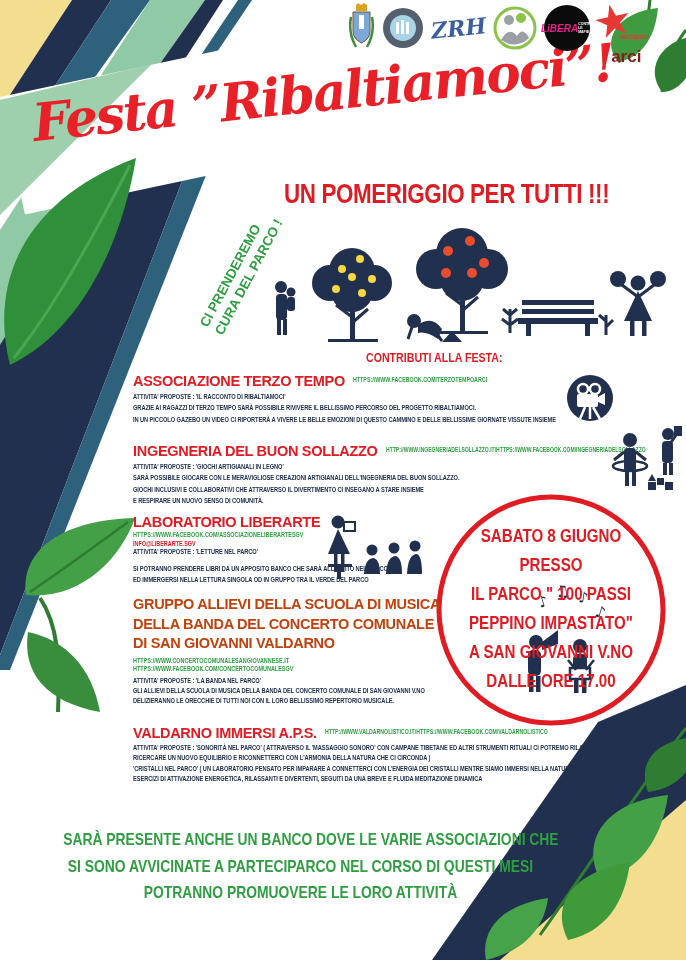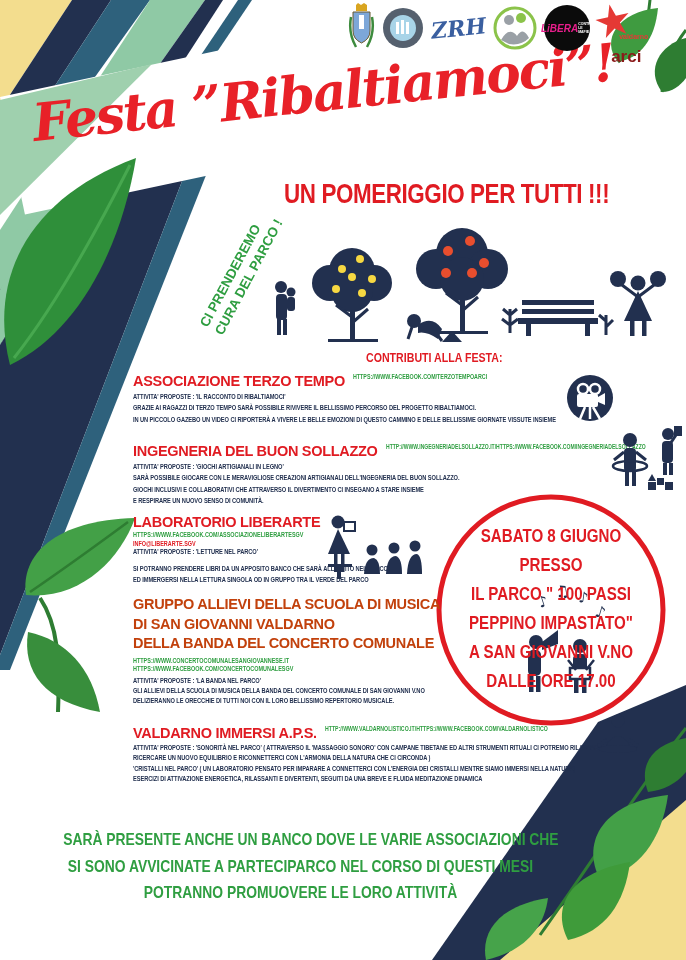--- a/index.html
+++ b/index.html
@@ -5,21 +5,21 @@
   html,body{margin:0;padding:0;background:#888;}
   #poster{position:relative;width:686px;height:960px;background:#ffffff;overflow:hidden;
           font-family:"Liberation Sans",sans-serif;}
   .abs{position:absolute;}
   .red{color:#e01b22;}
   .green{color:#2f9e41;}
   .nowrap{white-space:nowrap;}
   .cx{transform:scaleX(0.84);transform-origin:0 50%;white-space:nowrap;}
   .cxc{transform:scaleX(0.84);transform-origin:50% 50%;white-space:nowrap;}
   .sec-head{font-weight:bold;font-size:14.5px;line-height:16px;letter-spacing:-0.3px;color:#e01b22;white-space:nowrap;}
-  .sec-head-row{display:flex;align-items:flex-start;}
+  .sec-head-row{display:flex;align-items:center;}
   .sec-link{font-weight:bold;font-size:6.5px;color:#2f9e41;margin-left:8px;padding-bottom:3px;transform:scaleX(0.82);transform-origin:0 100%;white-space:nowrap;}
   .sec-link-line{font-weight:bold;font-size:6.5px;line-height:8.5px;color:#2f9e41;}
   .sec-email{font-weight:bold;font-size:6.5px;line-height:8.5px;color:#e01b22;}
   .body-line{font-weight:bold;font-size:6.8px;line-height:11.4px;color:#22304f;letter-spacing:-0.1px;}
   .body-tight .body-line{line-height:10.3px;}
   .h2line{font-weight:bold;font-size:14.5px;line-height:19.5px;letter-spacing:-0.3px;color:#c2410c;white-space:nowrap;}
   .circle-line{font-weight:bold;font-size:18px;line-height:29px;color:#e01b22;text-align:center;}
   .footer-line{font-weight:bold;font-size:16.5px;line-height:26.5px;color:#2f9e41;text-align:center;}
 </style>
 </head>
@@ -274,22 +274,22 @@
       </g>
       <g>
         <circle cx="95" cy="34" r="5.5"></circle>
         <path d="M 87 62 Q 88 42 97 42 Q 102 44 102 62 Z"></path>
       </g>
     </g>
   </svg>
 
   <div class="abs" style="left:133px;top:595px;z-index:4;">
     <div class="h2line">GRUPPO ALLIEVI DELLA SCUOLA DI MUSICA</div>
+    <div class="h2line">DELLA BANDA DEL CONCERTO COMUNALE</div>
     <div class="h2line">DI SAN GIOVANNI VALDARNO</div>
-    <div class="h2line">DELLA BANDA DEL CONCERTO COMUNALE</div>
     <div style="margin-top:3px;">
       <div class="sec-link-line cx">HTTPS://WWW.CONCERTOCOMUNALESANGIOVANNESE.IT</div>
       <div class="sec-link-line cx">HTTPS://WWW.FACEBOOK.COM/CONCERTOCOMUNALESGV</div>
     </div>
     <div style="margin-top:2px;" class="body-tight">
       <div class="body-line cx">ATTIVITA' PROPOSTE : 'LA BANDA NEL PARCO'</div>
       <div class="body-line cx">GLI ALLIEVI DELLA SCUOLA DI MUSICA DELLA BANDA DEL CONCERTO COMUNALE DI SAN GIOVANNI V.NO</div>
       <div class="body-line cx">DELIZIERANNO LE ORECCHIE DI TUTTI NOI CON IL LORO BELLISSIMO REPERTORIO MUSICALE.</div>
     </div>
   </div>

